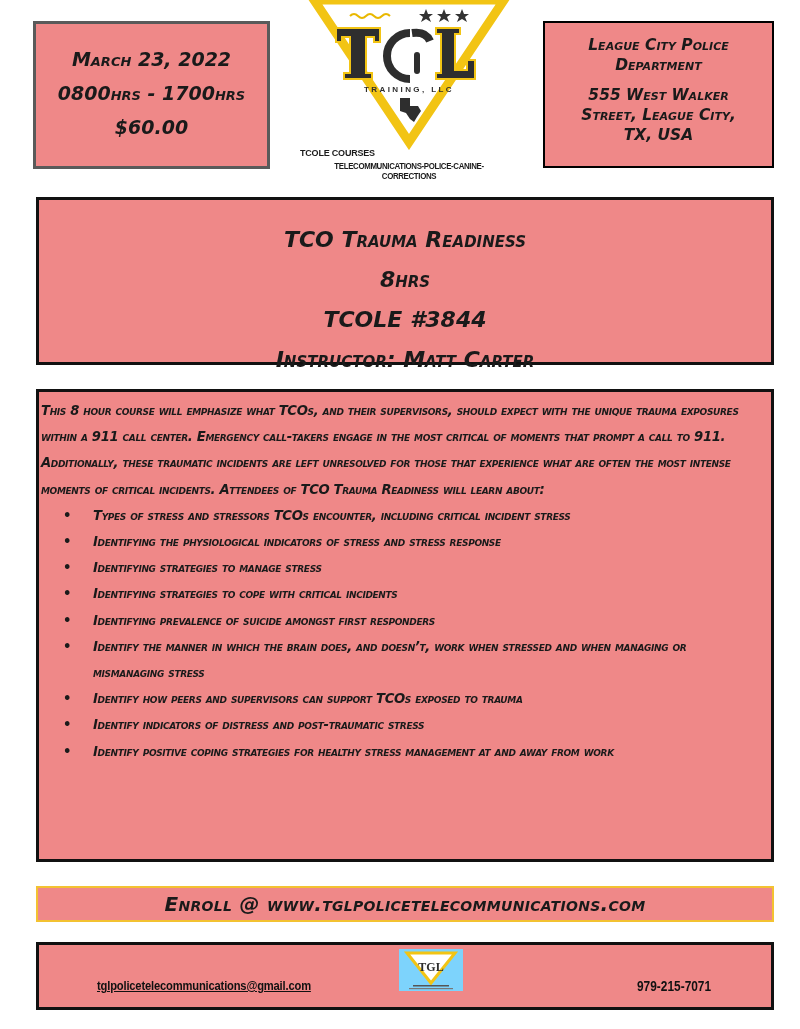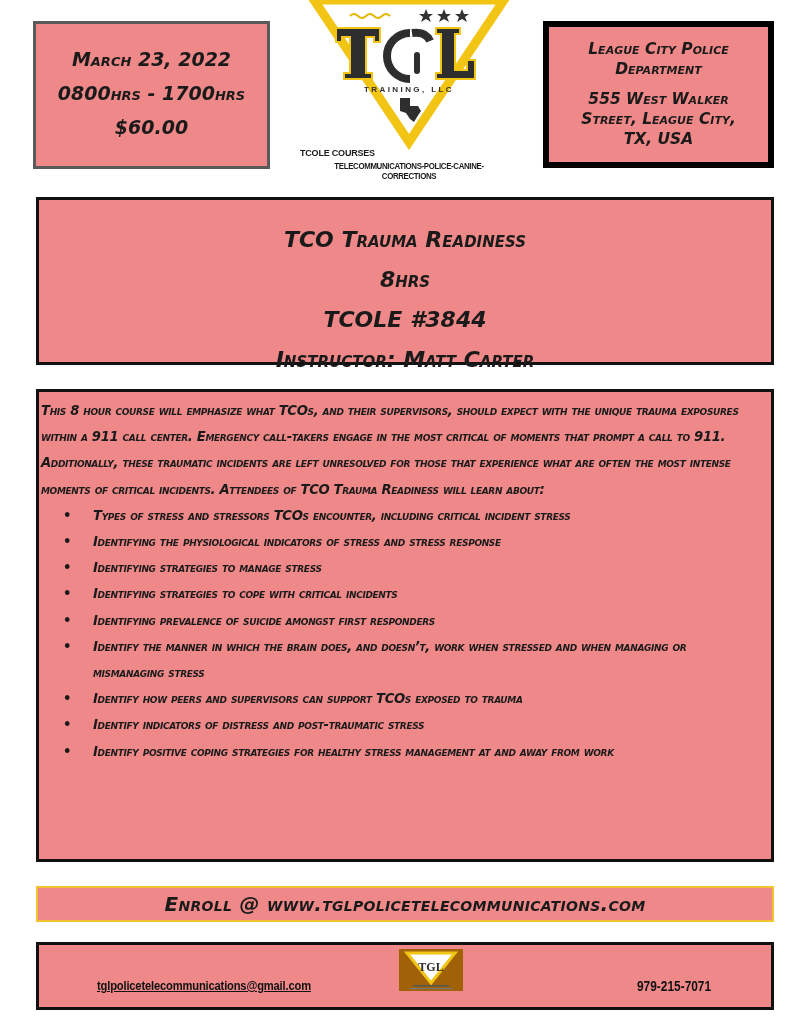--- a/index.html
+++ b/index.html
@@ -15,21 +15,21 @@
   #box-date .inner { padding-top:18px; }
 
   
   #logo { position:absolute; left:300px; top:0; width:218px; height:178px; }
   #logo .caption1 { position:absolute; left:0; width:218px; top:148px; text-align:left;
                     font-family:"Liberation Sans", sans-serif; font-weight:bold; font-size:9px; letter-spacing:-0.2px; }
   #logo .caption2 { position:absolute; left:0; width:218px; top:161px; text-align:center;
                     font-family:"Liberation Sans", sans-serif; font-weight:bold; font-size:8.6px; letter-spacing:-0.4px; transform:scaleX(0.92); }
 
   
-  #box-location { left:543px; top:21px; width:231px; height:147px; border:6px solid #000000; }
+  #box-location { left:543px; top:21px; width:231px; height:147px; border:2px solid #000000; }
   #box-location .inner { padding-top:12px; }
   #box-location p { margin:0; font-size:15.5px; line-height:20px; }
   #box-location .gap { height:10px; }
 
   
   #box-course { left:36px; top:197px; width:738px; height:168px; border:3px solid #111; }
   #box-course p { margin:0; font-size:22px; line-height:40px; }
   #box-course .inner { padding-top:20px; }
 
   
@@ -40,21 +40,21 @@
   #box-desc li .bullet { position:absolute; left:-30px; top:0; font-style:normal; font-weight:bold; }
 
   
   #box-enroll { left:36px; top:886px; width:738px; height:36px; border:2px solid #f3c231; }
   #box-enroll p { margin:0; font-size:20px; line-height:32px; letter-spacing:0.3px; }
 
   
   #box-footer { left:36px; top:942px; width:738px; height:68px; border:3px solid #111; }
   #footer-email { position:absolute; left:58px; top:33px; font-family:"Liberation Sans", sans-serif;
                   font-weight:bold; font-size:13px; text-decoration:underline; transform:scaleX(0.86); transform-origin:left; color:#111; letter-spacing:-0.2px; }
-  #footer-logo { position:absolute; left:360px; top:4px; width:64px; height:42px; background:#a16207; }
+  #footer-logo { position:absolute; left:360px; top:4px; width:64px; height:42px; background:#7dd3fc; }
   #footer-phone { position:absolute; left:598px; top:33px; font-family:"Liberation Sans", sans-serif;
                   font-weight:bold; font-size:14px; transform:scaleX(0.85); transform-origin:left; color:#111; }
 </style>
 </head>
 <body>
 
 <div id="box-date" class="box">
   <div class="inner center">
     <p class="sc">March 23, 2022</p>
     <p class="sc">0800hrs - 1700hrs</p>

